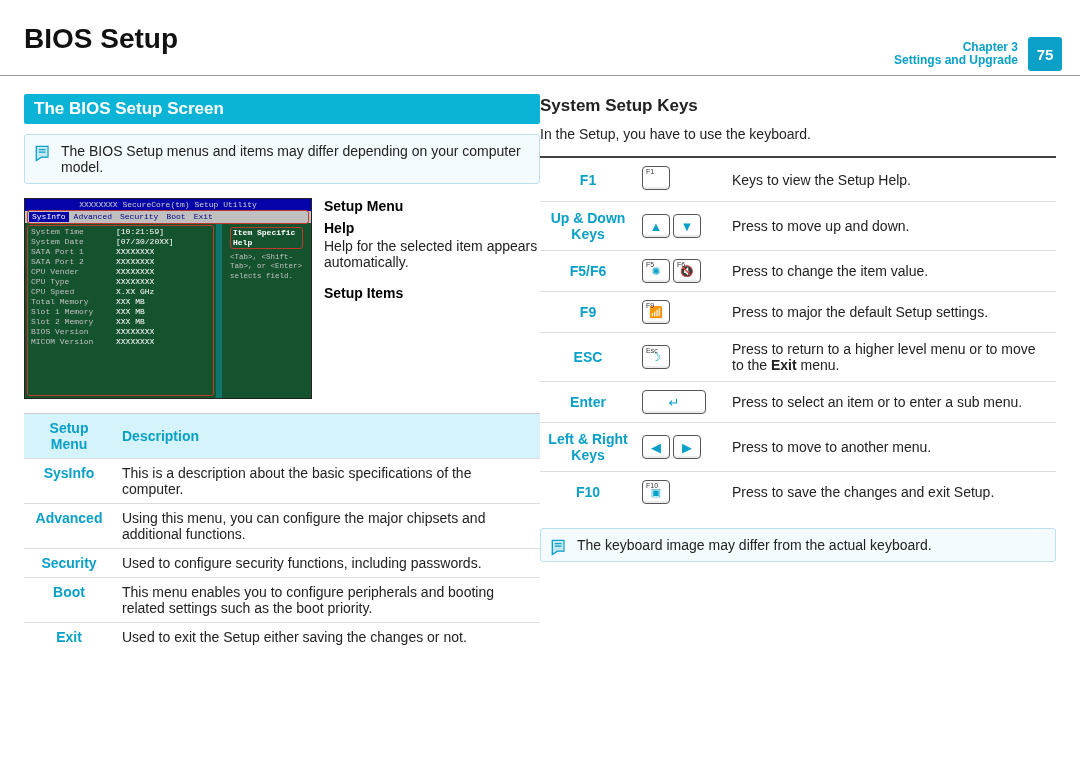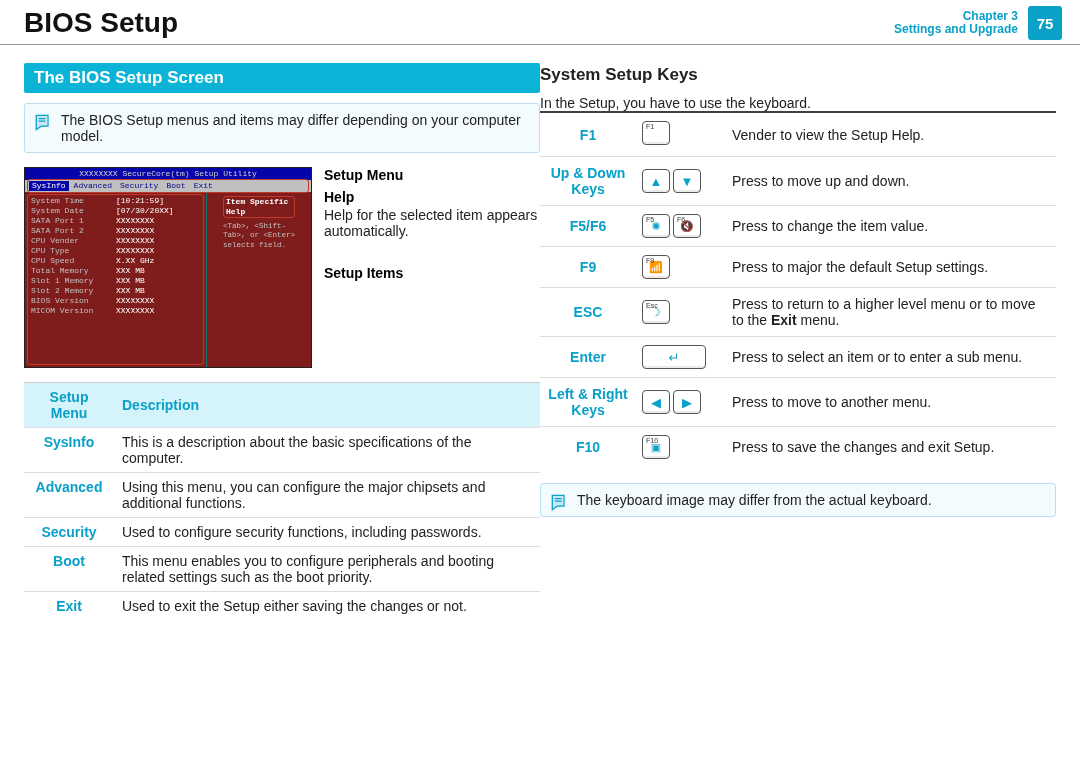--- a/index.html
+++ b/index.html
@@ -20,20 +20,21 @@
   }
   .h-title {
     font-size: 28px;
     font-weight: 700;
     color: #111;
   }
   .h-right {
     display: flex;
     align-items: center;
     gap: 10px;
+    margin-top: 31px;
   }
   .h-chapter {
     text-align: right;
     font-size: 12px;
     color: #0aa0c8;
     font-weight: 700;
     line-height: 1.1;
   }
   .h-page {
     background: #0aa0c8;
@@ -91,34 +92,34 @@
     font-size: 8px;
     line-height: 1.25;
     border: 1px solid #222;
     background:#bcbcbc;
   }
   .bios-title { background:#0404a8; color:#d0d0d0; text-align:center; padding:1px 0; font-size:8px;}
   .bios-tabs { background:#c0c0c0; color:#000088; display:flex; gap:2px; padding:1px 4px; position:relative;}
   .bios-tabs span { padding:0 3px; }
   .bios-tabs .active { background:#0404a8; color:#fff; }
   .tabs-outline { position:absolute; top:-1px; left:2px; right:2px; bottom:-1px; border:1.5px solid #c0392b; border-radius:3px; pointer-events:none;}
-  .bios-body { display:flex; background:#7f1d1d; color:#c0c0c0; height:175px; }
+  .bios-body { display:flex; background:#14532d; color:#c0c0c0; height:175px; }
   .bios-main { flex:1; padding:4px 6px; position:relative;}
-  .bios-help { width:105px; border-left:1px solid #0f766e; padding:4px 16px; }
+  .bios-help { width:95px; border-left:6px solid #0f766e; padding:4px 8px; }
   .bios-help-title { color:#fff; font-weight:bold;}
   .bios-help-title-outline { border:1.5px solid #c0392b; border-radius:3px; padding:0 2px; display:inline-block;}
   .bios-row { display:flex; }
   .bios-k { width:85px; }
   .bios-v { color:#fff; }
   .bios-main-outline { position:absolute; top:2px; left:2px; right:2px; bottom:2px; border:1.5px solid #c0392b; border-radius:3px; pointer-events:none;}
   .help-text { color:#c0c0c0; font-size:7.5px;}
   .descr-labels { flex:1; font-size:14px; }
   .dlabel { font-weight:700; color:#000; margin-bottom:2px;}
   .dline-help { margin-top: 6px;}
-  .dbody { margin-bottom: 26px; font-size:14px;}
+  .dbody { margin-bottom: 15px; font-size:14px;}
 
   
   table.menu-tbl { width:100%; border-collapse: collapse; font-size:14px;}
   table.menu-tbl th { background:#d5f3fb; color:#0aa0c8; font-weight:700; padding:6px 8px; text-align:left; border-top:1px solid #ccc; }
   table.menu-tbl td { padding:6px 8px; vertical-align:top; border-top:1px solid #ddd;}
   table.menu-tbl td.key { color:#0aa0c8; font-weight:700; text-align:center; width:90px;}
   table.menu-tbl tr:first-child th:first-child{ width:90px; text-align:center;}
 
   
   table.keys-tbl { width:100%; border-collapse: collapse; font-size:14px;}
@@ -292,30 +293,30 @@
           <tr>
             <td class="key">Exit</td>
             <td>Used to exit the Setup either saving the changes or not.</td>
           </tr>
         </tbody>
     </table>
   </div>
 
   <div class="col">
     <div class="right-heading">System Setup Keys</div>
-    <div style="">In the Setup, you have to use the keyboard.</div>
+    <div style="margin-bottom:14px">In the Setup, you have to use the keyboard.</div>
 
     <table class="keys-tbl">
       <tbody id="keys-rows">
           <tr>
             <td class="klabel">F1</td>
             <td class="kicons"><span class="keycap">
                 <span class="tl">F1</span>
               </span></td>
-            <td>Vender to view the Setup Help.</td>
+            <td>Keys to view the Setup Help.</td>
           </tr>
           <tr>
             <td class="klabel">Up &amp; Down Keys</td>
             <td class="kicons"><span class="keycap">
                 <span class="keycap-arrow">▲</span>
               </span><span class="keycap">
                 <span class="keycap-arrow">▼</span>
               </span></td>
             <td>Press to move up and down.</td>
           </tr>

